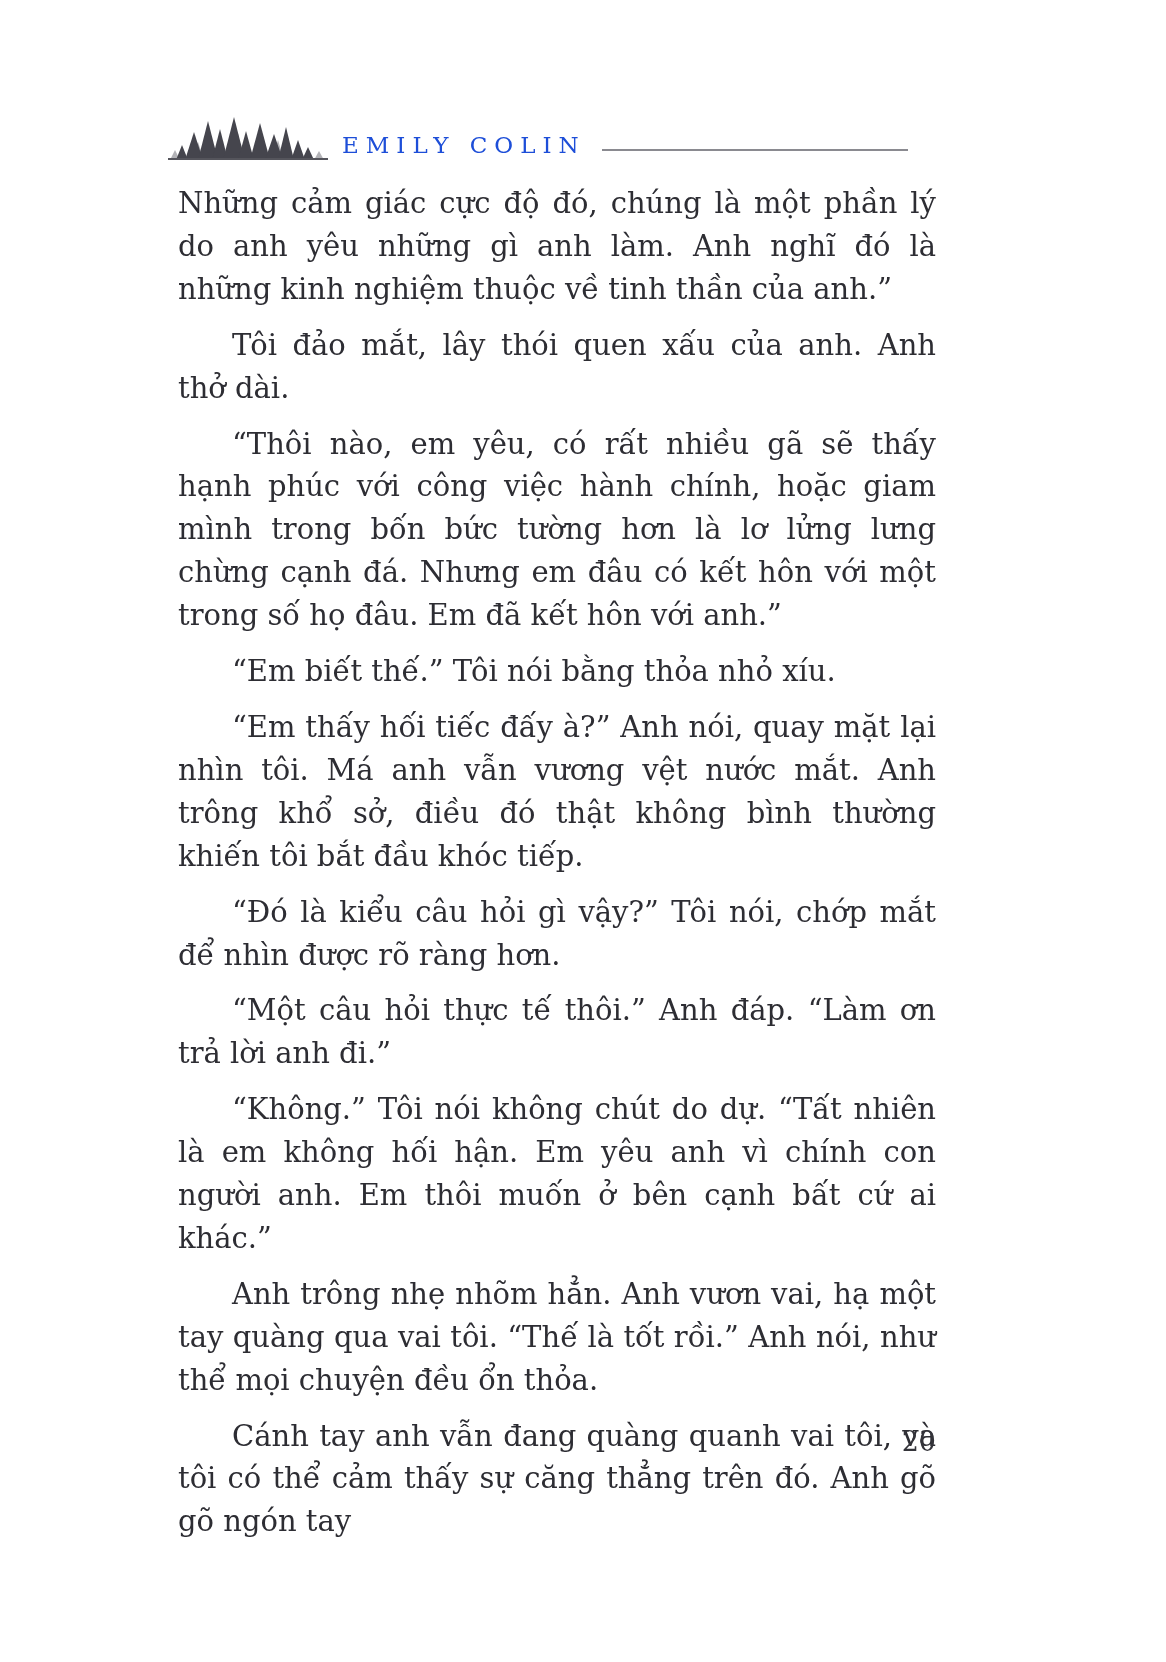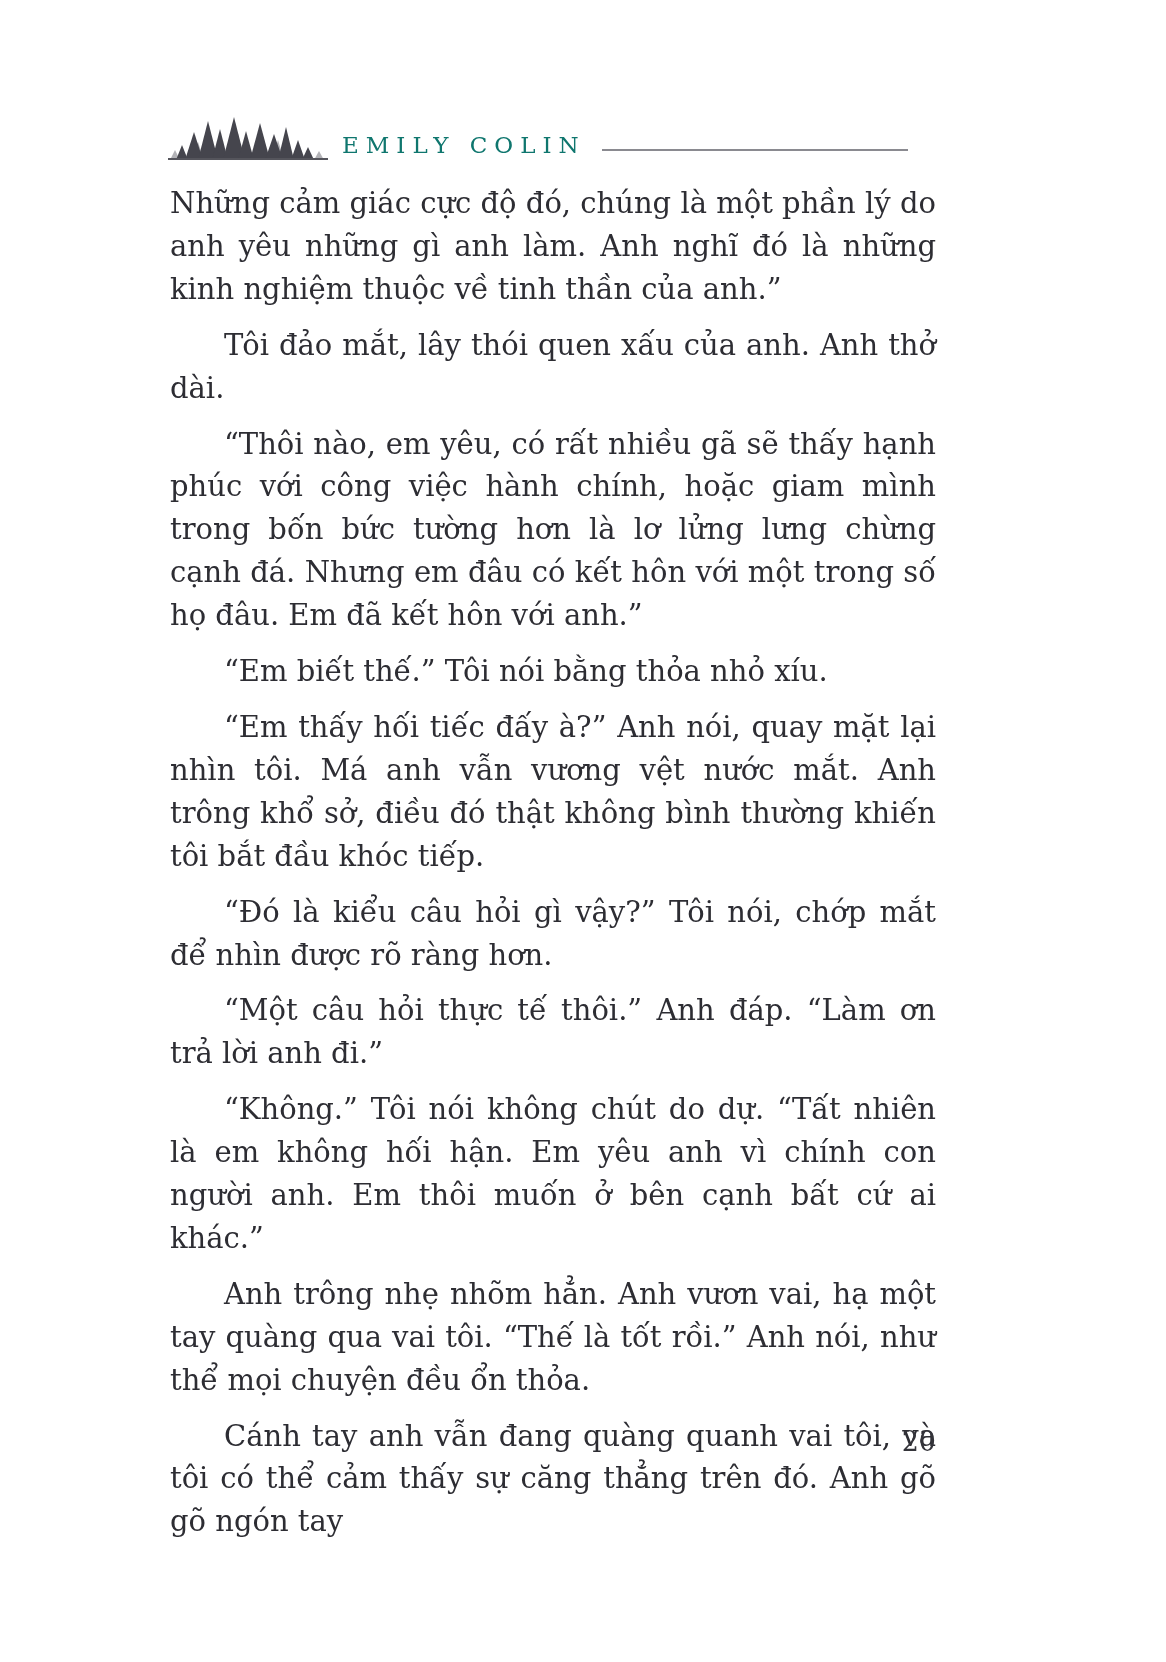--- a/index.html
+++ b/index.html
@@ -28,41 +28,41 @@
   .forest {
     flex: 0 0 auto;
     display: block;
   }
   .author-name {
     flex: 0 0 auto;
     margin-left: 14px;
     margin-bottom: 2px;
     font-size: 23px;
     letter-spacing: 7px;
-    color: #0f766e;
+    color: #1d4ed8;
     white-space: nowrap;
   }
   .header-rule {
     flex: 1 1 auto;
     height: 0;
     border-bottom: 2px solid #8a8a90;
     margin-left: 16px;
     margin-bottom: 9px;
   }
   .body-text {
     position: absolute;
     top: 182px;
     left: 170px;
     width: 766px;
     font-size: 29px;
     line-height: 1.48;
     text-align: justify;
   }
   .body-text p {
-    margin: 0 0 13px 0;
+    margin: 0 0 13px 8px;
   }
   .body-text p.indent {
     text-indent: 54px;
   }
   .page-number {
     position: absolute;
     top: 1426px;
     left: 170px;
     width: 766px;
     text-align: right;

